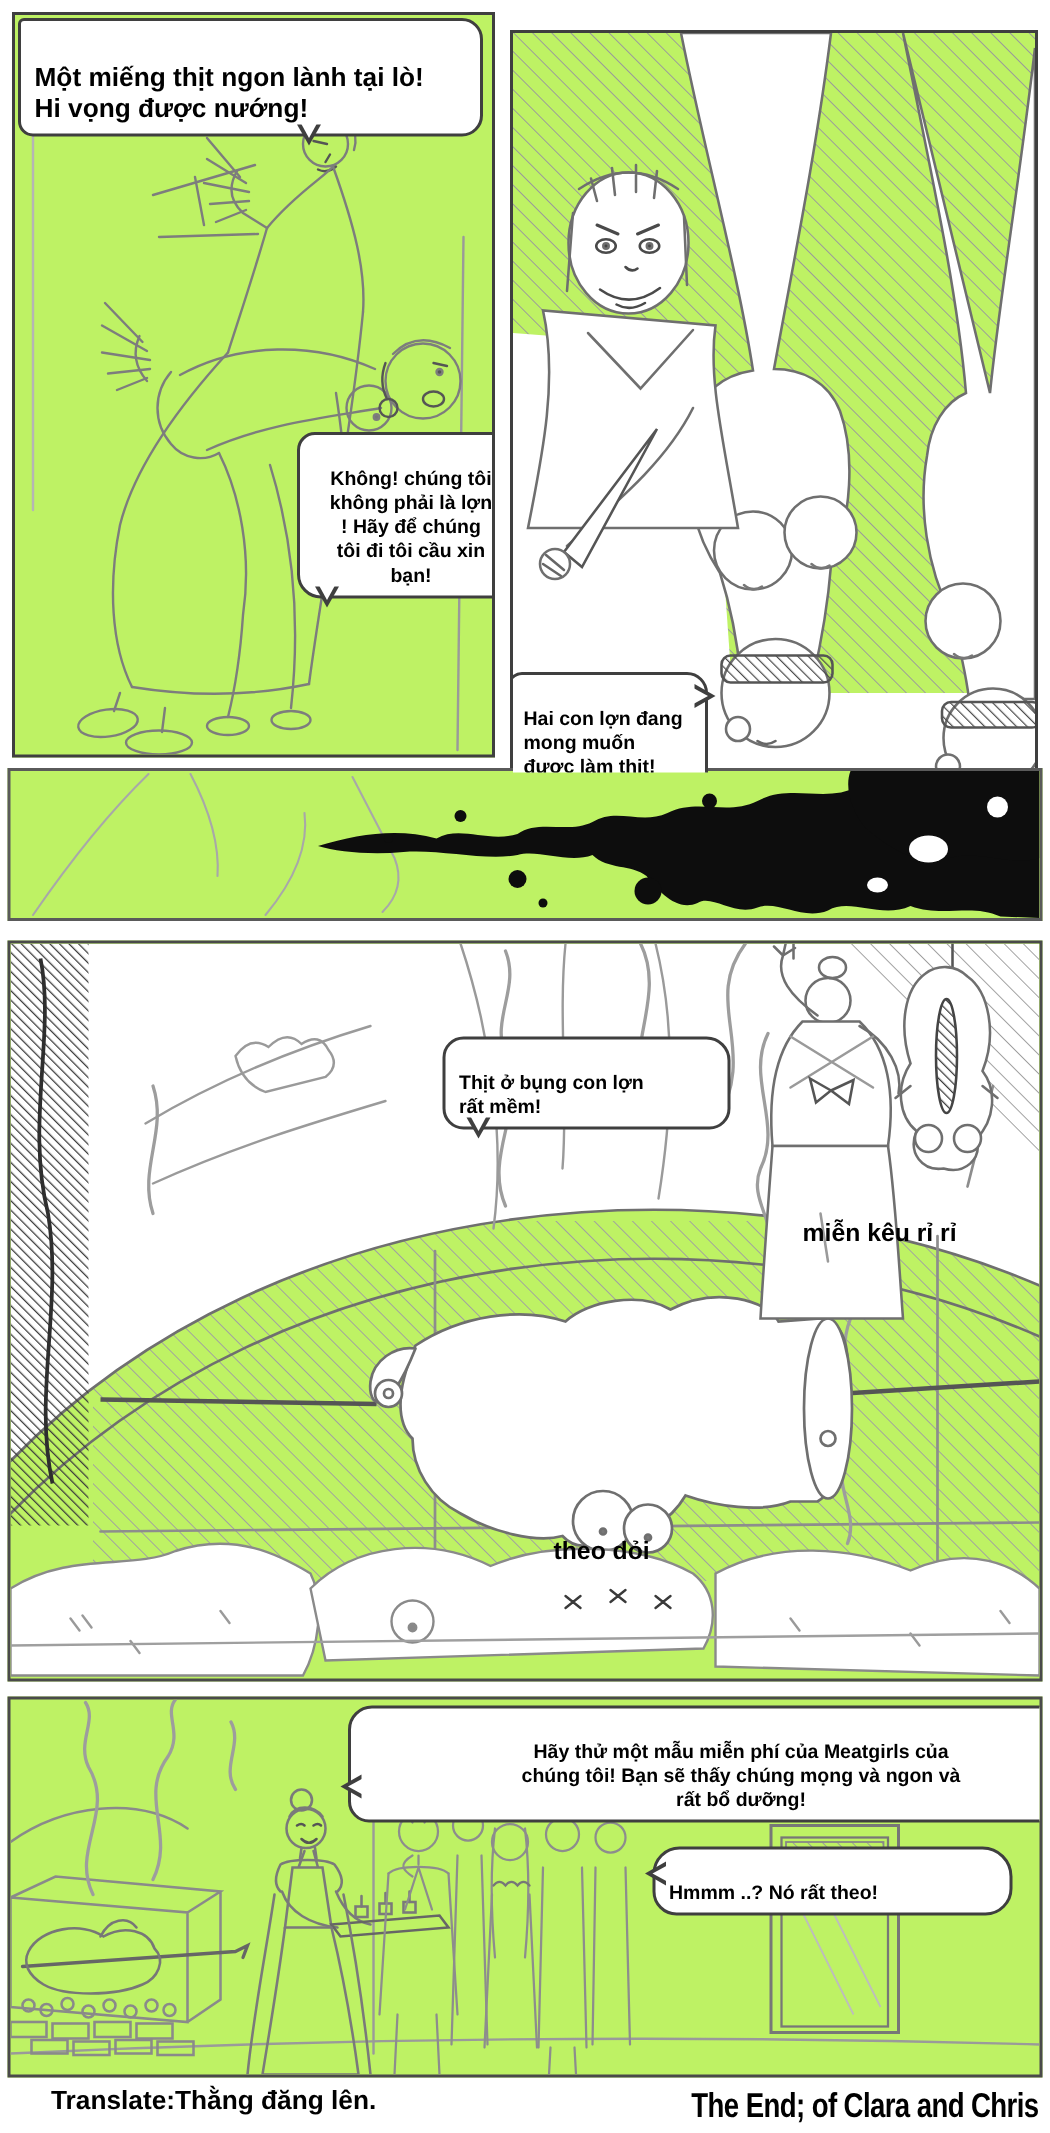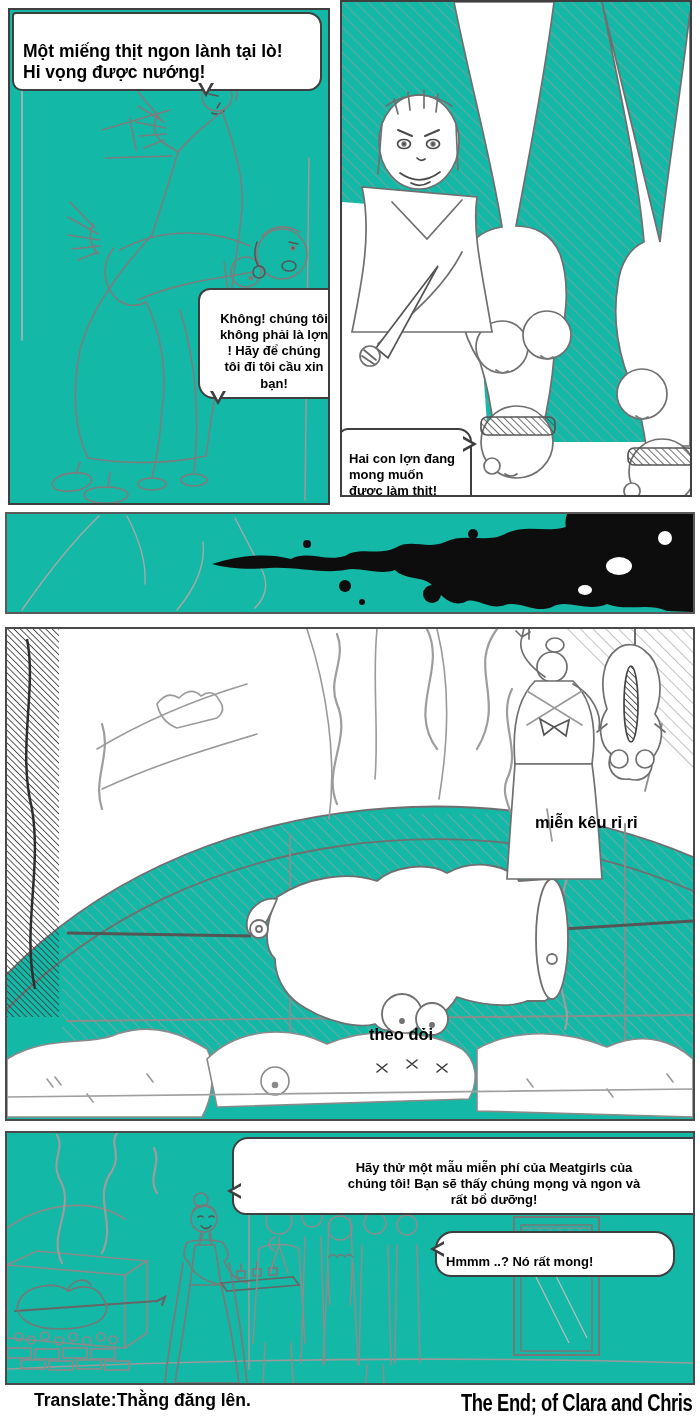--- a/index.html
+++ b/index.html
@@ -1,21 +1,21 @@
 <!DOCTYPE html>
 <html><head>
 <meta charset="utf-8">
 <style>
   html,body{margin:0;padding:0;background:#ffffff;}
   .page{position:relative;width:700px;height:1422px;background:#fff;overflow:hidden;
         font-family:"Liberation Sans", sans-serif;}
-  .panel{position:absolute;background:#14b8a6;border:2px solid #3f3f3f;box-sizing:border-box;overflow:hidden;}
+  .panel{position:absolute;background:#bef264;border:2px solid #3f3f3f;box-sizing:border-box;overflow:hidden;}
   .panel svg{position:absolute;left:0;top:0;}
   #panel1{left:8px;top:8px;width:322px;height:497px;}
-  #panel2{left:340px;top:0;width:352px;height:497px;}
+  #panel2{left:340px;top:20px;width:352px;height:497px;}
   #panel3{left:5px;top:512px;width:690px;height:102px;border-color:#5a5a5a;}
   #panel4{left:5px;top:627px;width:690px;height:494px;border-color:#4a4a4a;}
   #panel5{left:5px;top:1131px;width:690px;height:254px;border-color:#4a4a4a;}
 
   .bubble{position:absolute;background:#fff;border:2px solid #3f3f3f;color:#000;
           font-weight:700;font-size:13px;line-height:1.24;padding:5px 9px;
           white-space:pre-line;box-sizing:border-box;z-index:5;}
   .bubble::after{content:"";position:absolute;border:8px solid transparent;}
   .bubble::before{content:"";position:absolute;border:6px solid transparent;z-index:2;}
 
@@ -295,20 +295,24 @@
         <path d="M0,430 C40,405 80,418 110,405 C150,392 180,408 200,420 C210,440 205,470 195,488 L0,488 Z"></path>
         <path d="M200,430 C230,400 280,395 320,415 C360,398 420,400 455,420 C470,432 472,452 462,470 L210,478 Z"></path>
         <path d="M470,420 C510,398 560,402 600,418 C640,400 670,415 686,430 L686,488 L470,482 Z"></path>
         <circle cx="268" cy="452" r="14"></circle>
           <circle cx="268" cy="456" r="2.5" fill="#888"></circle>
         <path d="M40,450 l6,8 M48,448 l6,8 M80,465 l6,8 M140,445 l6,8 M520,450 l6,8 M600,460 l6,8 M660,445 l6,8" stroke="#9a9a9a"></path>
         <path d="M370,443 l10,-8 M370,435 l10,8 M400,439 l10,-8 M400,431 l10,8 M430,443 l10,-8 M430,435 l10,8" stroke="#3a3a3a"></path>
         <path d="M0,468 L686,460" stroke="#9f9f9f"></path>
       </g>
     </svg>
+    <div class="bubble b-p4a">
+      <span>Thịt ở bụng con lợn
+rất mềm!</span>
+    </div>
     <div class="sfx sfx-squeal">miễn kêu rỉ rỉ</div>
     <div class="sfx sfx-watch">theo dỏi</div>
   </section>
 
   <section class="panel" id="panel5">
     <svg width="686" height="250" viewBox="0 0 686 250">
       <defs>
         <pattern id="h5l" width="7" height="7" patternUnits="userSpaceOnUse" patternTransform="rotate(-45)">
           <line x1="0" y1="0" x2="0" y2="7" stroke="#9a9a9a" stroke-width="1.2"></line>
         </pattern>
@@ -390,21 +394,21 @@
         <rect x="517" y="95" width="65" height="15" fill="url(#h5l)" stroke="#888" stroke-width="1.2"></rect>
         <path d="M522,130 L562,210 M540,125 L580,205" stroke="#bdbdbd" stroke-width="1.2"></path>
       </g>
     </svg>
     <div class="bubble b-p5a">
       <span>Hãy thử một mẫu miễn phí của Meatgirls của
 chúng tôi! Bạn sẽ thấy chúng mọng và ngon và
 rất bổ dưỡng!</span>
     </div>
     <div class="bubble b-p5b">
-      <span>Hmmm ..? Nó rất mong!</span>
+      <span>Hmmm ..? Nó rất theo!</span>
     </div>
   </section>
 
   <div class="footer">
     <span class="credit">Translate:Thằng đăng lên.</span>
     <span class="the-end">The End; of Clara and Chris</span>
   </div>
 
 </div>
 

